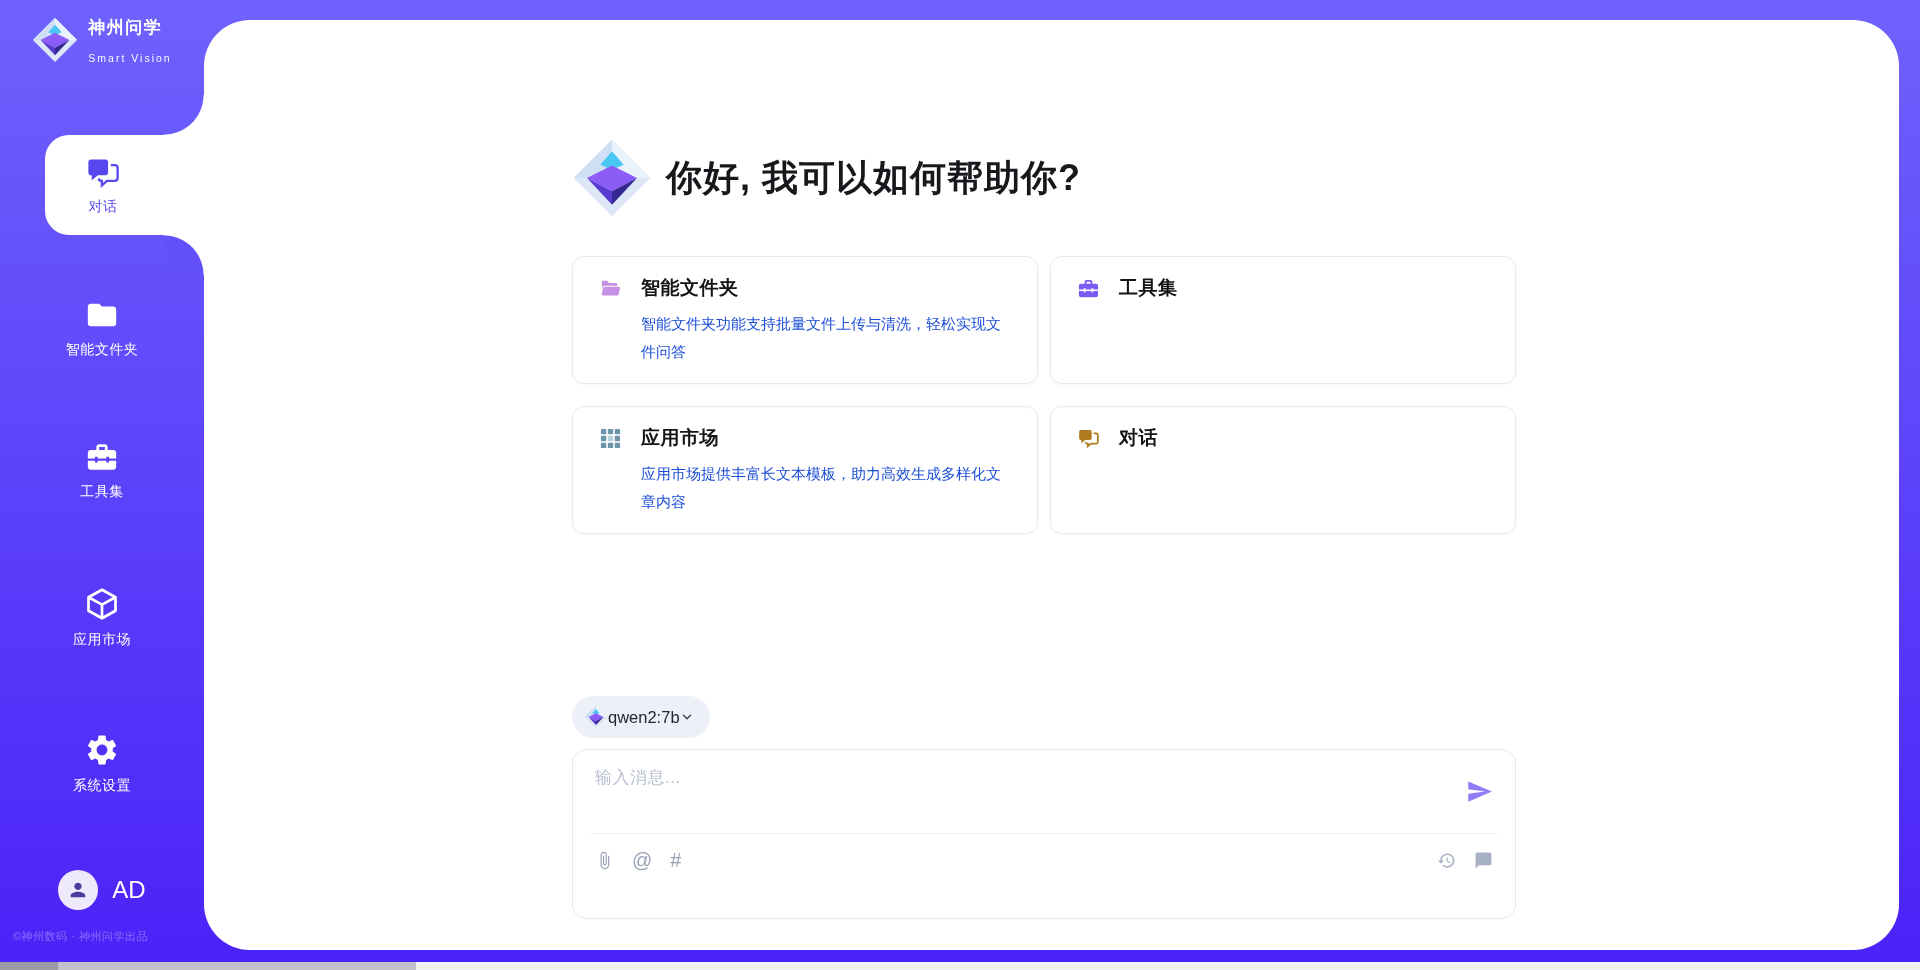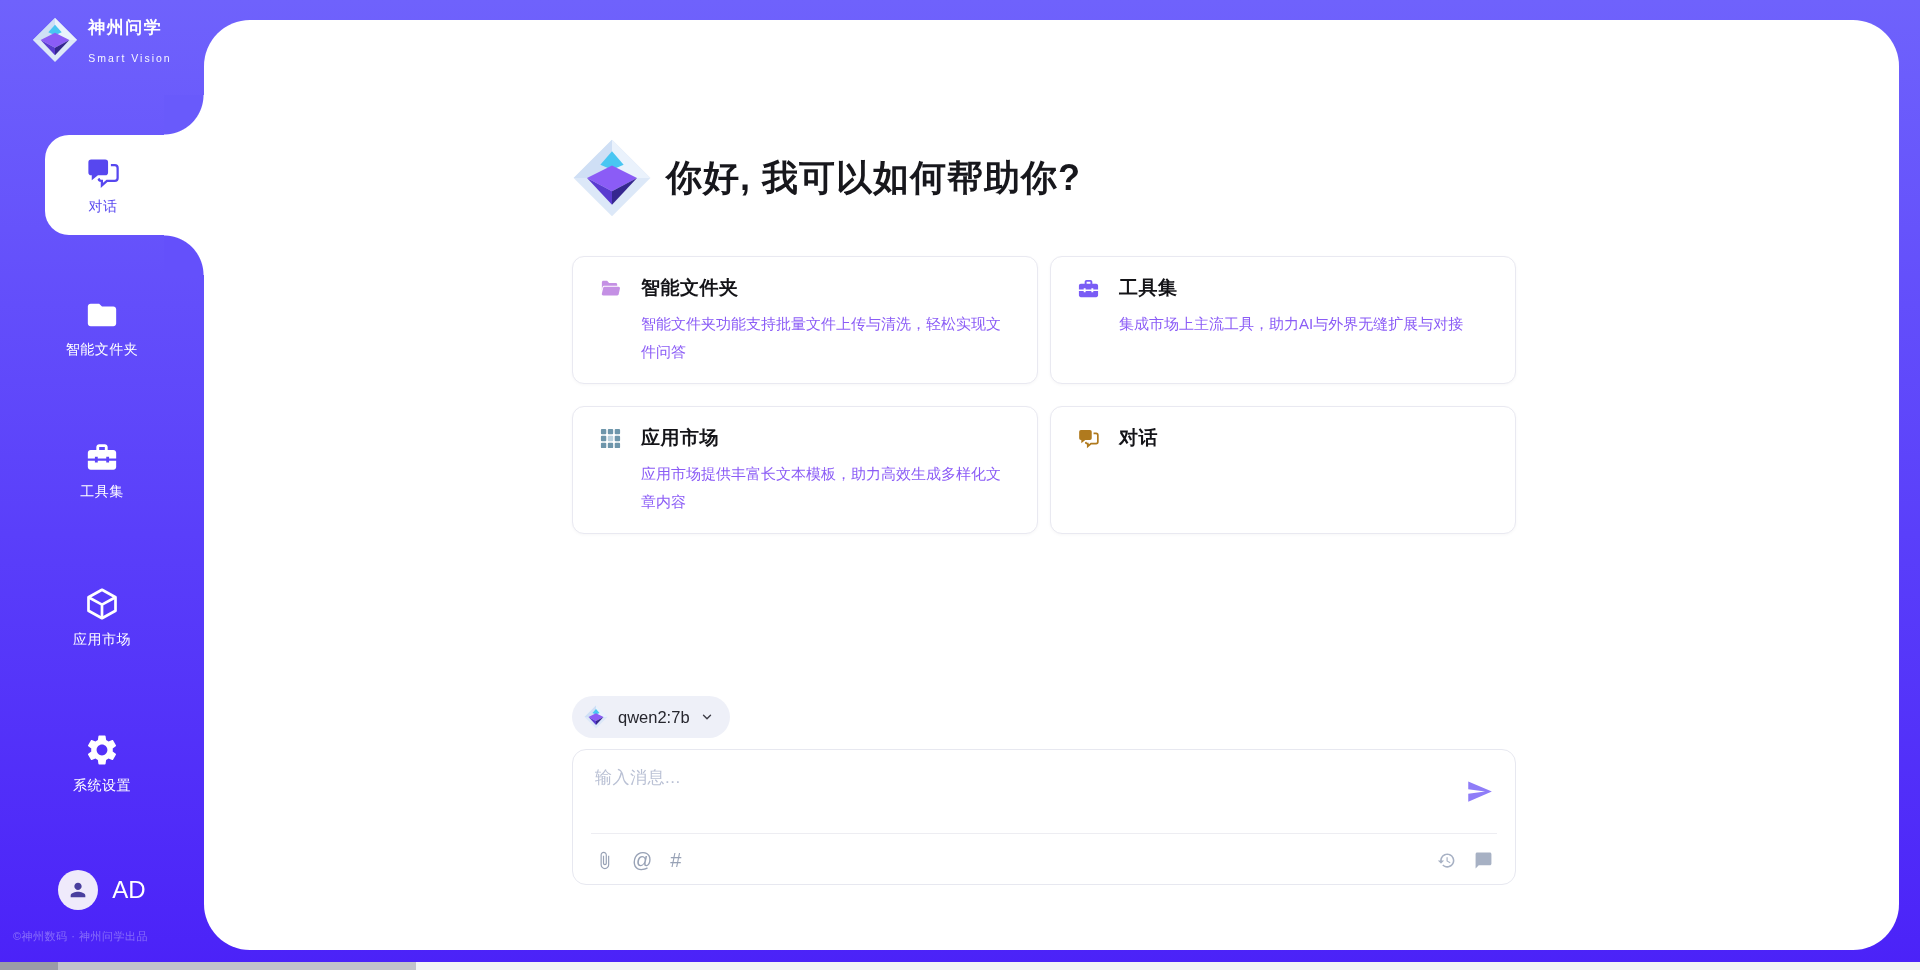--- a/index.html
+++ b/index.html
@@ -37,29 +37,29 @@
   .side-footer{position:absolute;left:13px;top:929px;font-size:11px;color:rgba(255,255,255,.32);letter-spacing:.5px;white-space:nowrap;}
 
   
   .greeting{position:absolute;left:572px;top:138px;display:flex;align-items:center;gap:14px;}
   .greeting-title{font-size:36px;font-weight:700;color:#17171c;letter-spacing:1px;}
 
   .cards{position:absolute;left:572px;top:256px;width:944px;display:grid;grid-template-columns:1fr 1fr;gap:22px 12px;}
   .card{height:128px;background:#fff;border:1px solid #e9e9f1;border-radius:12px;padding:18px 26px;cursor:pointer;box-shadow:0 1px 3px rgba(40,40,80,.04);}
   .card-head{display:flex;align-items:center;gap:19px;}
   .card-title{font-size:19px;font-weight:700;color:#141418;letter-spacing:.5px;}
-  .card-desc{margin:9px 0 0 42px;font-size:15px;line-height:28px;color:#8b5cf6;}
+  .card-desc{margin:9px 0 0 42px;font-size:15px;line-height:28px;color:#1d4ed8;}
   .ic-folder{color:#c490e4;} .ic-toolbox{color:#7a5cf5;} .ic-grid{color:#6e96ab;} .ic-chat{color:#b07a1e;}
 
   .model-chip{position:absolute;left:572px;top:696px;height:42px;border-radius:21px;background:#eef0f8;
-    display:inline-flex;align-items:center;gap:10px;padding:0 16px 0 12px;cursor:pointer;}
+    display:inline-flex;align-items:center;padding:0 16px 0 12px;cursor:pointer;}
   .model-name{font-size:16.5px;color:#26262e;}
   .chev{color:#3c3c46;}
 
-  .composer{position:absolute;left:572px;top:749px;width:944px;height:136px;background:#fff;border:1px solid #e7e8f0;border-radius:14px;}
+  .composer{position:absolute;left:572px;top:749px;width:944px;height:170px;background:#fff;border:1px solid #e7e8f0;border-radius:14px;}
   .composer-input{position:absolute;left:22px;top:16px;right:70px;font-size:17px;color:#b9c0d4;letter-spacing:.5px;cursor:text;}
   .send-btn{position:absolute;right:22px;top:28px;width:27px;height:27px;color:#8f7df8;cursor:pointer;}
   .composer-divider{position:absolute;left:18px;right:18px;top:83px;border-top:1px solid #ededf2;}
   .composer-tools{position:absolute;left:22px;top:84px;height:52px;display:flex;align-items:center;gap:18px;color:#98a2b6;}
   .composer-extra{position:absolute;right:22px;top:84px;height:52px;display:flex;align-items:center;gap:18px;color:#a7b1c4;}
   .glyph-btn{font-size:20px;line-height:1;cursor:pointer;color:#98a2b6;}
   .tool-ic{cursor:pointer;}
 
   
   .hscroll{position:absolute;left:0;right:0;bottom:0;height:8px;background:#f2f2f5;}
@@ -187,21 +187,20 @@
   <div class="card">
     <div class="card-head">
       <span class="ic-toolbox">
         <svg width="23" height="23" viewBox="0 0 24 24" fill="currentColor">
           <path d="M20 7h-4V5c0-1.1-.9-2-2-2h-4c-1.1 0-2 .9-2 2v2H4c-1.1 0-2 .9-2 2v4h5v-1.2h2V13h6v-1.2h2V13h5V9c0-1.1-.9-2-2-2zM14 7h-4V5h4v2z"></path>
           <path d="M2 14.6V19c0 1.1.9 2 2 2h16c1.1 0 2-.9 2-2v-4.4h-5v1.2h-2v-1.2H9v1.2H7v-1.2H2z"></path>
         </svg>
       </span>
       <span class="card-title">工具集</span>
     </div>
-    <div class="card-desc">集成市场上主流工具，助力AI与外界无缝扩展与对接</div>
   </div>
 
   <div class="card">
     <div class="card-head">
       <span class="ic-grid">
         <svg width="23" height="23" viewBox="0 0 24 24" fill="currentColor">
           <rect x="2" y="2" width="5.6" height="5.6" rx="1"></rect>
             <rect x="9.2" y="2" width="5.6" height="5.6" rx="1"></rect>
             <rect x="16.4" y="2" width="5.6" height="5.6" rx="1"></rect>
           <rect x="2" y="9.2" width="5.6" height="5.6" rx="1"></rect>

